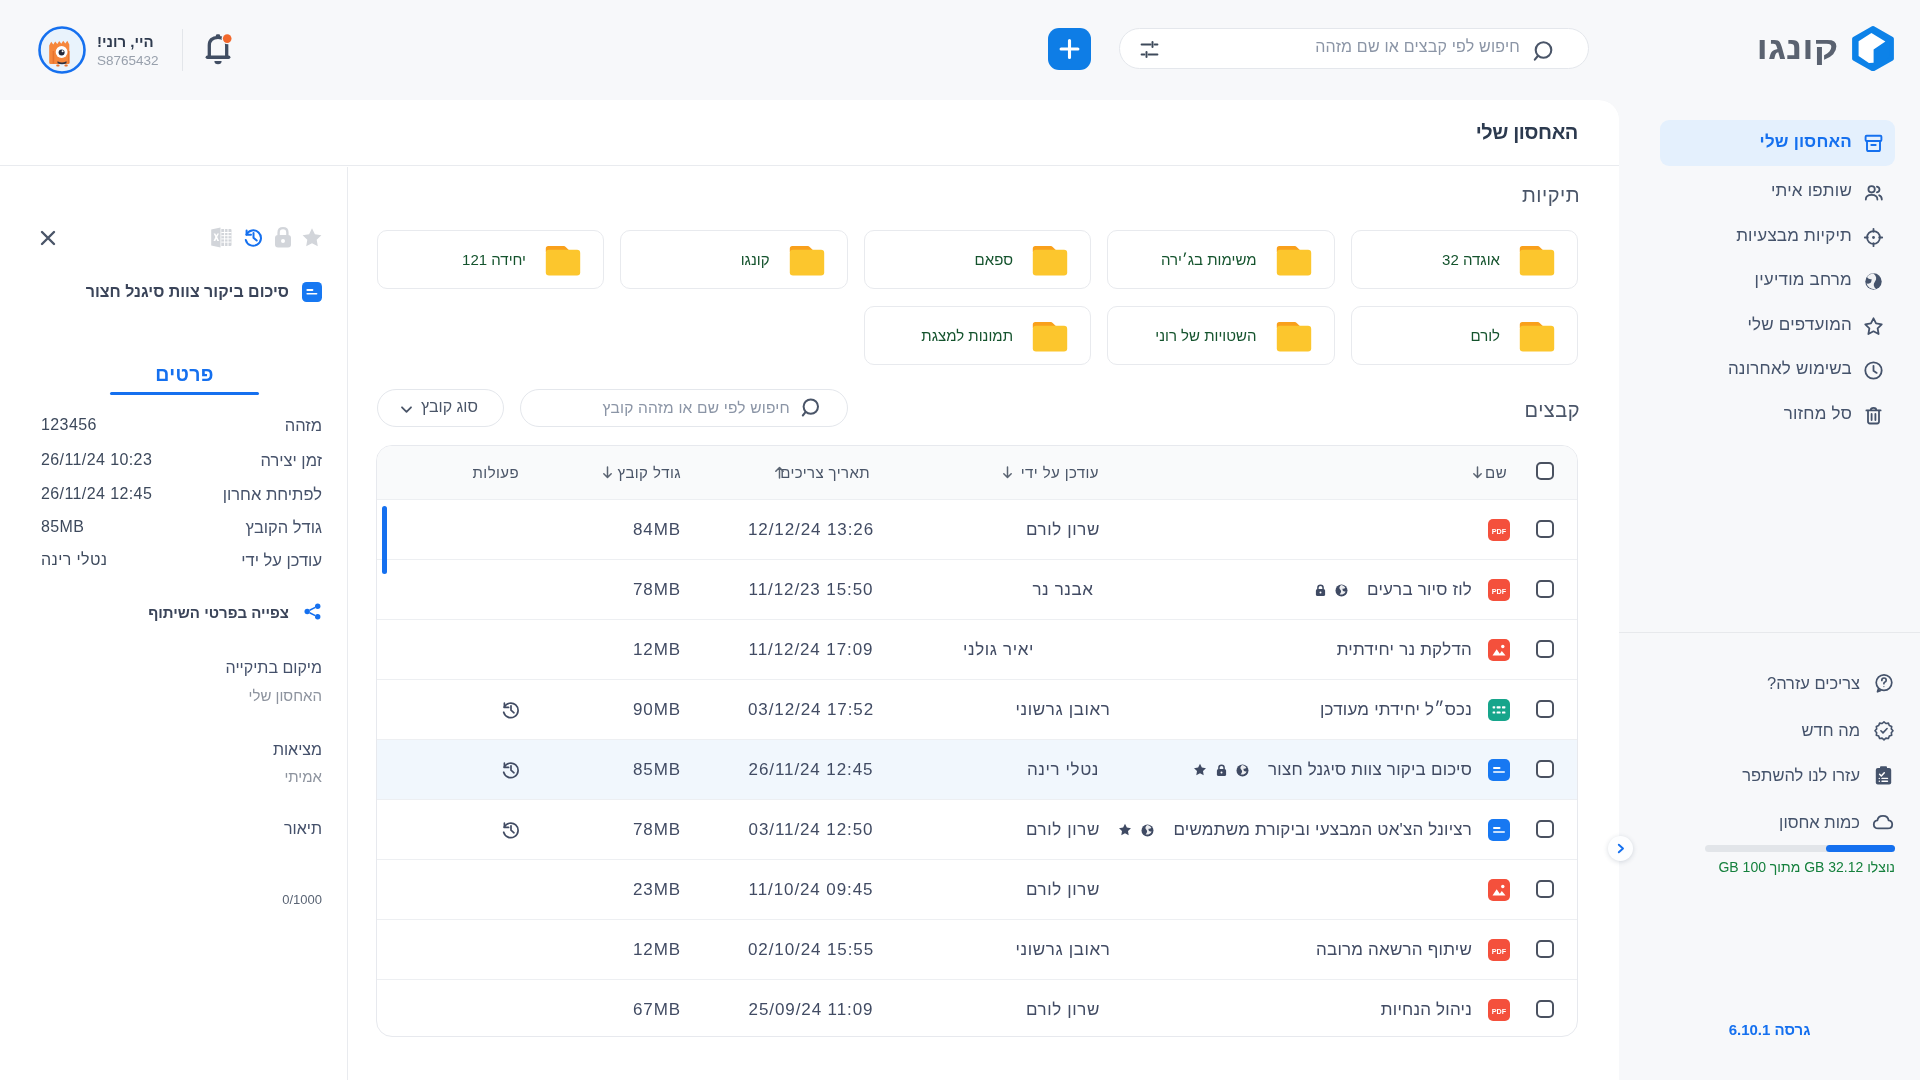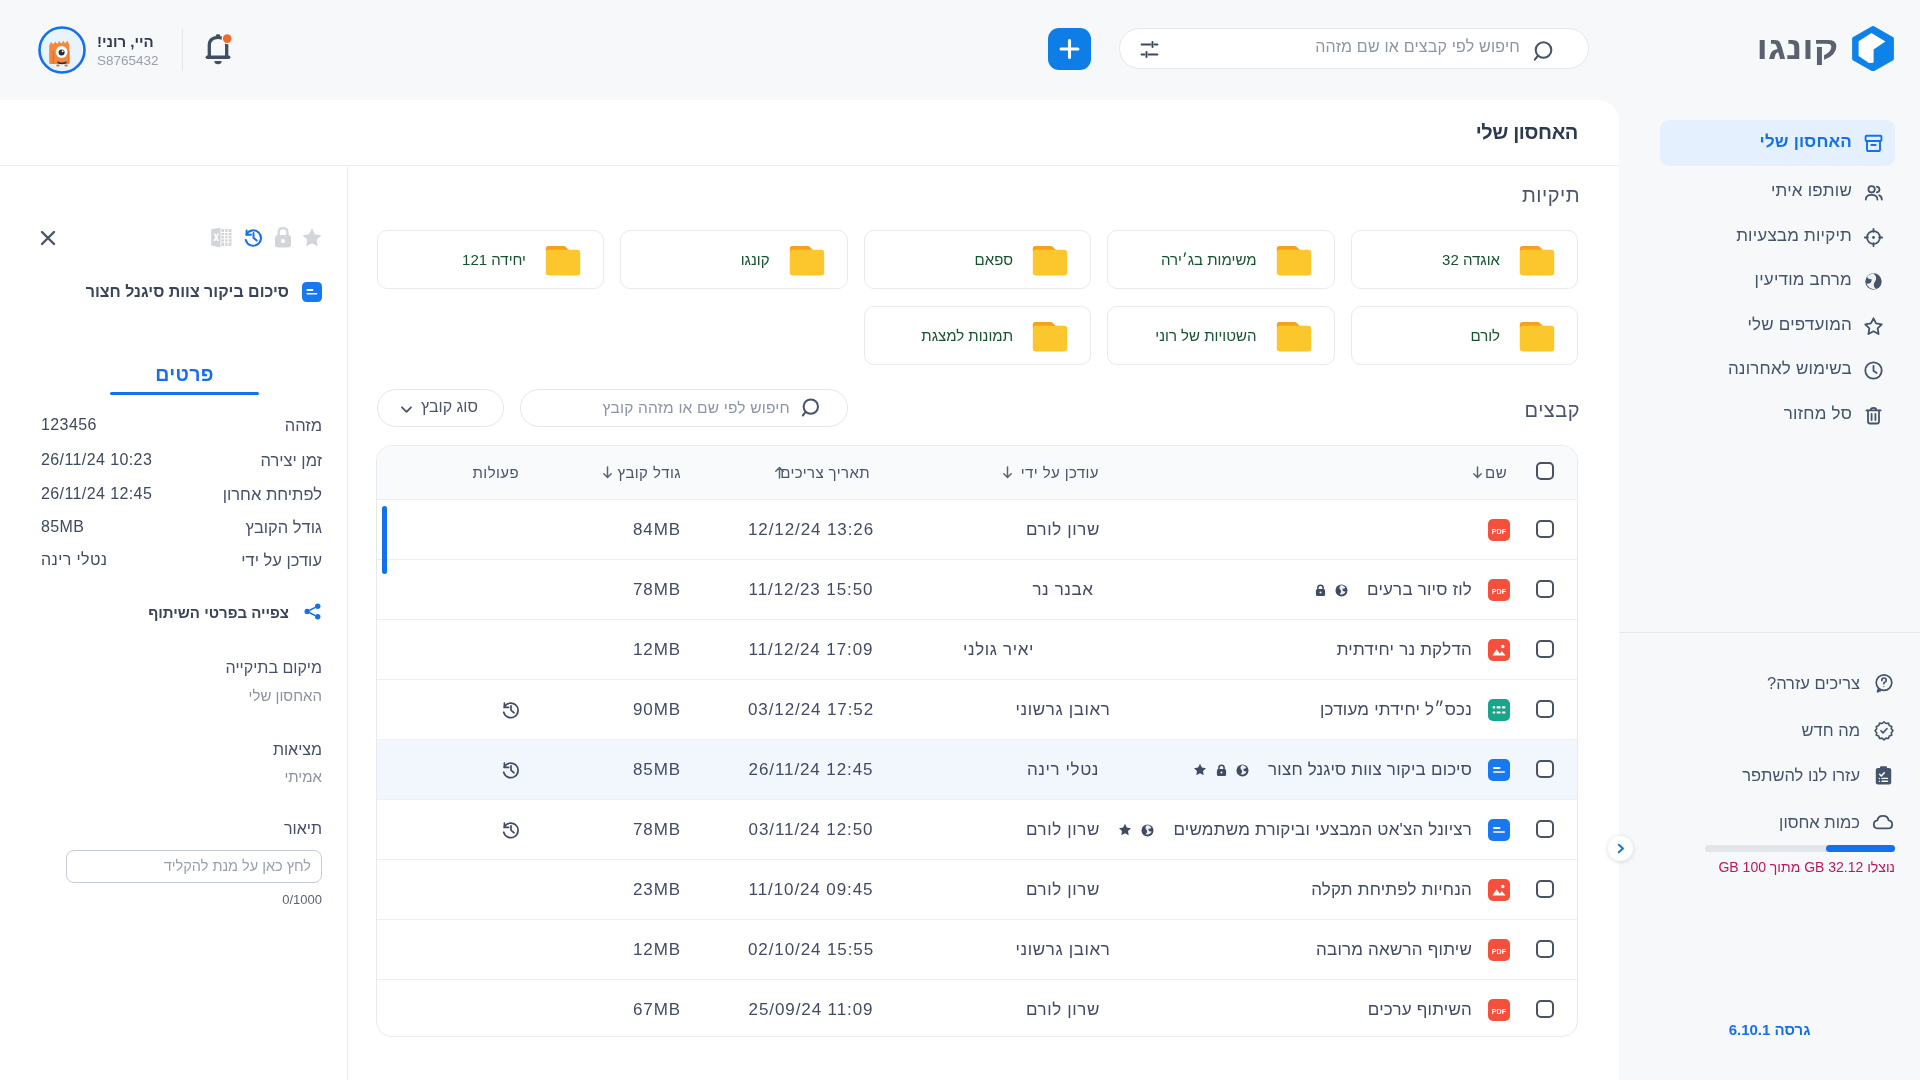--- a/index.html
+++ b/index.html
@@ -332,23 +332,20 @@
               <path d="M10 5.8 v4.4 l3 2.6"></path>
             </g>
           </svg></div>
       </div>
       <div class="row" style="top:414px;">
         <div class="cbx" style="left:1159px;top:20px"></div>
         <div class="ficon" style="background:#f4503c;left:1111px;top:19px"><svg width="22" height="22" viewBox="0 0 22 22">
             <path d="M4.5 16.5 l4.2-6.2 3.1 4.4 2-2.6 3.7 4.4 z" fill="#fff"></path>
             <circle cx="14.8" cy="7.5" r="1.7" fill="#fff"></circle>
           </svg></div>
-        <div class="cell" style="right:105px;top:0;height:60px;display:flex;align-items:center;flex-direction:row">
-          <span style="padding-left:0">הנחיות לפתיחת תקלה</span>
-        </div>
         <div class="cell" style="left:586px;top:0;width:200px;height:60px;line-height:60px;text-align:center;letter-spacing:0.6px">שרון לורם</div>
         <div class="cell" style="left:334px;top:0;width:200px;height:60px;line-height:60px;text-align:center;direction:ltr;letter-spacing:0.9px">11/10/24 09:45</div>
         <div class="cell" style="left:200px;top:0;width:160px;height:60px;line-height:60px;text-align:center;direction:ltr;letter-spacing:0.9px">23MB</div>
       </div>
       <div class="row" style="top:474px;">
         <div class="cbx" style="left:1159px;top:20px"></div>
         <div class="ficon" style="background:#f4503c;left:1111px;top:19px"><svg width="22" height="22" viewBox="0 0 22 22">
             <text x="11" y="14.5" font-family="Liberation Sans, sans-serif" font-size="7.2" font-weight="bold" fill="#fff" text-anchor="middle">PDF</text>
           </svg></div>
         <div class="cell" style="right:105px;top:0;height:60px;display:flex;align-items:center;flex-direction:row">
@@ -357,21 +354,21 @@
         <div class="cell" style="left:586px;top:0;width:200px;height:60px;line-height:60px;text-align:center;letter-spacing:0.6px">ראובן גרשוני</div>
         <div class="cell" style="left:334px;top:0;width:200px;height:60px;line-height:60px;text-align:center;direction:ltr;letter-spacing:0.9px">02/10/24 15:55</div>
         <div class="cell" style="left:200px;top:0;width:160px;height:60px;line-height:60px;text-align:center;direction:ltr;letter-spacing:0.9px">12MB</div>
       </div>
       <div class="row" style="top:534px;">
         <div class="cbx" style="left:1159px;top:20px"></div>
         <div class="ficon" style="background:#f4503c;left:1111px;top:19px"><svg width="22" height="22" viewBox="0 0 22 22">
             <text x="11" y="14.5" font-family="Liberation Sans, sans-serif" font-size="7.2" font-weight="bold" fill="#fff" text-anchor="middle">PDF</text>
           </svg></div>
         <div class="cell" style="right:105px;top:0;height:60px;display:flex;align-items:center;flex-direction:row">
-          <span style="padding-left:0">השיתוף ערכים</span>
+          <span style="padding-left:0">ניהול הנחיות</span>
         </div>
         <div class="cell" style="left:586px;top:0;width:200px;height:60px;line-height:60px;text-align:center;letter-spacing:0.6px">שרון לורם</div>
         <div class="cell" style="left:334px;top:0;width:200px;height:60px;line-height:60px;text-align:center;direction:ltr;letter-spacing:0.9px">25/09/24 11:09</div>
         <div class="cell" style="left:200px;top:0;width:160px;height:60px;line-height:60px;text-align:center;direction:ltr;letter-spacing:0.9px">67MB</div>
       </div>
     </div>
   </div>
 
   <div class="abs" id="dpanel" style="left:0;top:167px;width:348px;height:913px;z-index:5">
 
@@ -438,23 +435,20 @@
         <path d="M5.6 7.3 l5.7-2.9 M5.6 9.7 l5.7 2.9"></path>
       </g>
     </svg>
     <div class="abs" style="right:59px;top:437px;font-size:15px;font-weight:600;color:#3a4459;direction:rtl">צפייה בפרטי השיתוף</div>
 
     <div class="abs" style="right:26px;top:492px;font-size:16px;font-weight:500;color:#44506a;direction:rtl">מיקום בתיקייה</div>
     <div class="abs" style="right:26px;top:520px;font-size:15px;color:#8d939e;direction:rtl">האחסון שלי</div>
     <div class="abs" style="right:26px;top:574px;font-size:16px;font-weight:500;color:#44506a;direction:rtl">מציאות</div>
     <div class="abs" style="right:26px;top:601px;font-size:15px;color:#8d939e;direction:rtl">אמיתי</div>
     <div class="abs" style="right:26px;top:653px;font-size:16px;font-weight:500;color:#44506a;direction:rtl">תיאור</div>
-    <div class="abs" style="left:66px;top:683px;width:256px;height:33px;border:1px solid #c6ccd4;border-radius:8px;background:#fff">
-      <div style="line-height:31px;padding-right:10px;font-size:14.5px;color:#98a1ae;direction:rtl">לחץ כאן על מנת להקליד</div>
-    </div>
     <div class="abs" style="right:26px;top:725px;font-size:13px;color:#5a6474;direction:ltr">0/1000</div>
   </div>
 
   <div class="abs" id="sidebar">
 
     <svg class="abs" style="right:26px;top:26px" width="42" height="45" viewBox="0 0 42 45">
       <path d="M21 2.2 L39.8 12.8 L39.8 32.7 L21 43.3 L2.2 32.7 L2.2 12.8 Z" fill="#0d82e8" stroke="#0d82e8" stroke-width="4.2" stroke-linejoin="round"></path>
       <path d="M19.4 7 L33.4 15.4 L21.6 23.6 L21.6 36.7 L16.9 37 L6.6 30.1 L6.6 15.3 Z" fill="#fff"></path>
     </svg>
     <div class="abs" style="right:82px;top:30px;font-size:32px;font-weight:bold;color:#5a6270;transform:scaleX(1.18);transform-origin:right center">קונגו</div>
@@ -554,21 +548,21 @@
         <path d="M8 13.4 h5.5 M8 16.2 h5.5"></path>
       </g>
     </svg>
     <div class="abs" style="right:60px;top:813px;font-size:16.5px;color:#45536b">כמות אחסון</div>
     <svg class="abs" style="right:26px;top:812px" width="22" height="20" viewBox="0 0 22 20">
       <path d="M6.2 16.4 q-4.4 0-4.4-4 q0-3.6 3.6-4 q0.6-4.6 5.6-4.6 q5 0 5.6 4.6 q3.6 0.4 3.6 4 q0 4-4.4 4 z" fill="none" stroke="#45536b" stroke-width="1.8" stroke-linejoin="round"></path>
     </svg>
 
     <div class="abs" style="left:86px;top:845px;width:190px;height:7px;background:#e2e5e9;border-radius:4px"></div>
     <div class="abs" style="left:207px;top:845px;width:69px;height:7px;background:#1570ef;border-radius:4px"></div>
-    <div class="abs" style="left:86px;top:859px;width:190px;font-size:14px;color:#be185d;direction:rtl;text-align:right;white-space:nowrap">נוצלו 32.12 GB מתוך 100 GB</div>
+    <div class="abs" style="left:86px;top:859px;width:190px;font-size:14px;color:#15803d;direction:rtl;text-align:right;white-space:nowrap">נוצלו 32.12 GB מתוך 100 GB</div>
 
     <div class="abs" style="left:0;top:1021px;width:301px;text-align:center;font-size:15px;font-weight:bold;color:#1570ef;direction:rtl">גרסה 6.10.1</div>
   </div>
 
   <div class="abs" id="details"></div>
 
   <div class="abs" style="left:1608px;top:836px;width:25px;height:25px;background:#fdfeff;border-radius:50%;box-shadow:0 1px 5px rgba(40,60,90,0.18)"></div>
   <svg class="abs" style="left:1608px;top:836px" width="25" height="25" viewBox="0 0 25 25">
     <path d="M10.8 8.7 l4.2 3.8 -4.2 3.8" fill="none" stroke="#1570ef" stroke-width="1.9" stroke-linecap="round" stroke-linejoin="round"></path>
   </svg>

